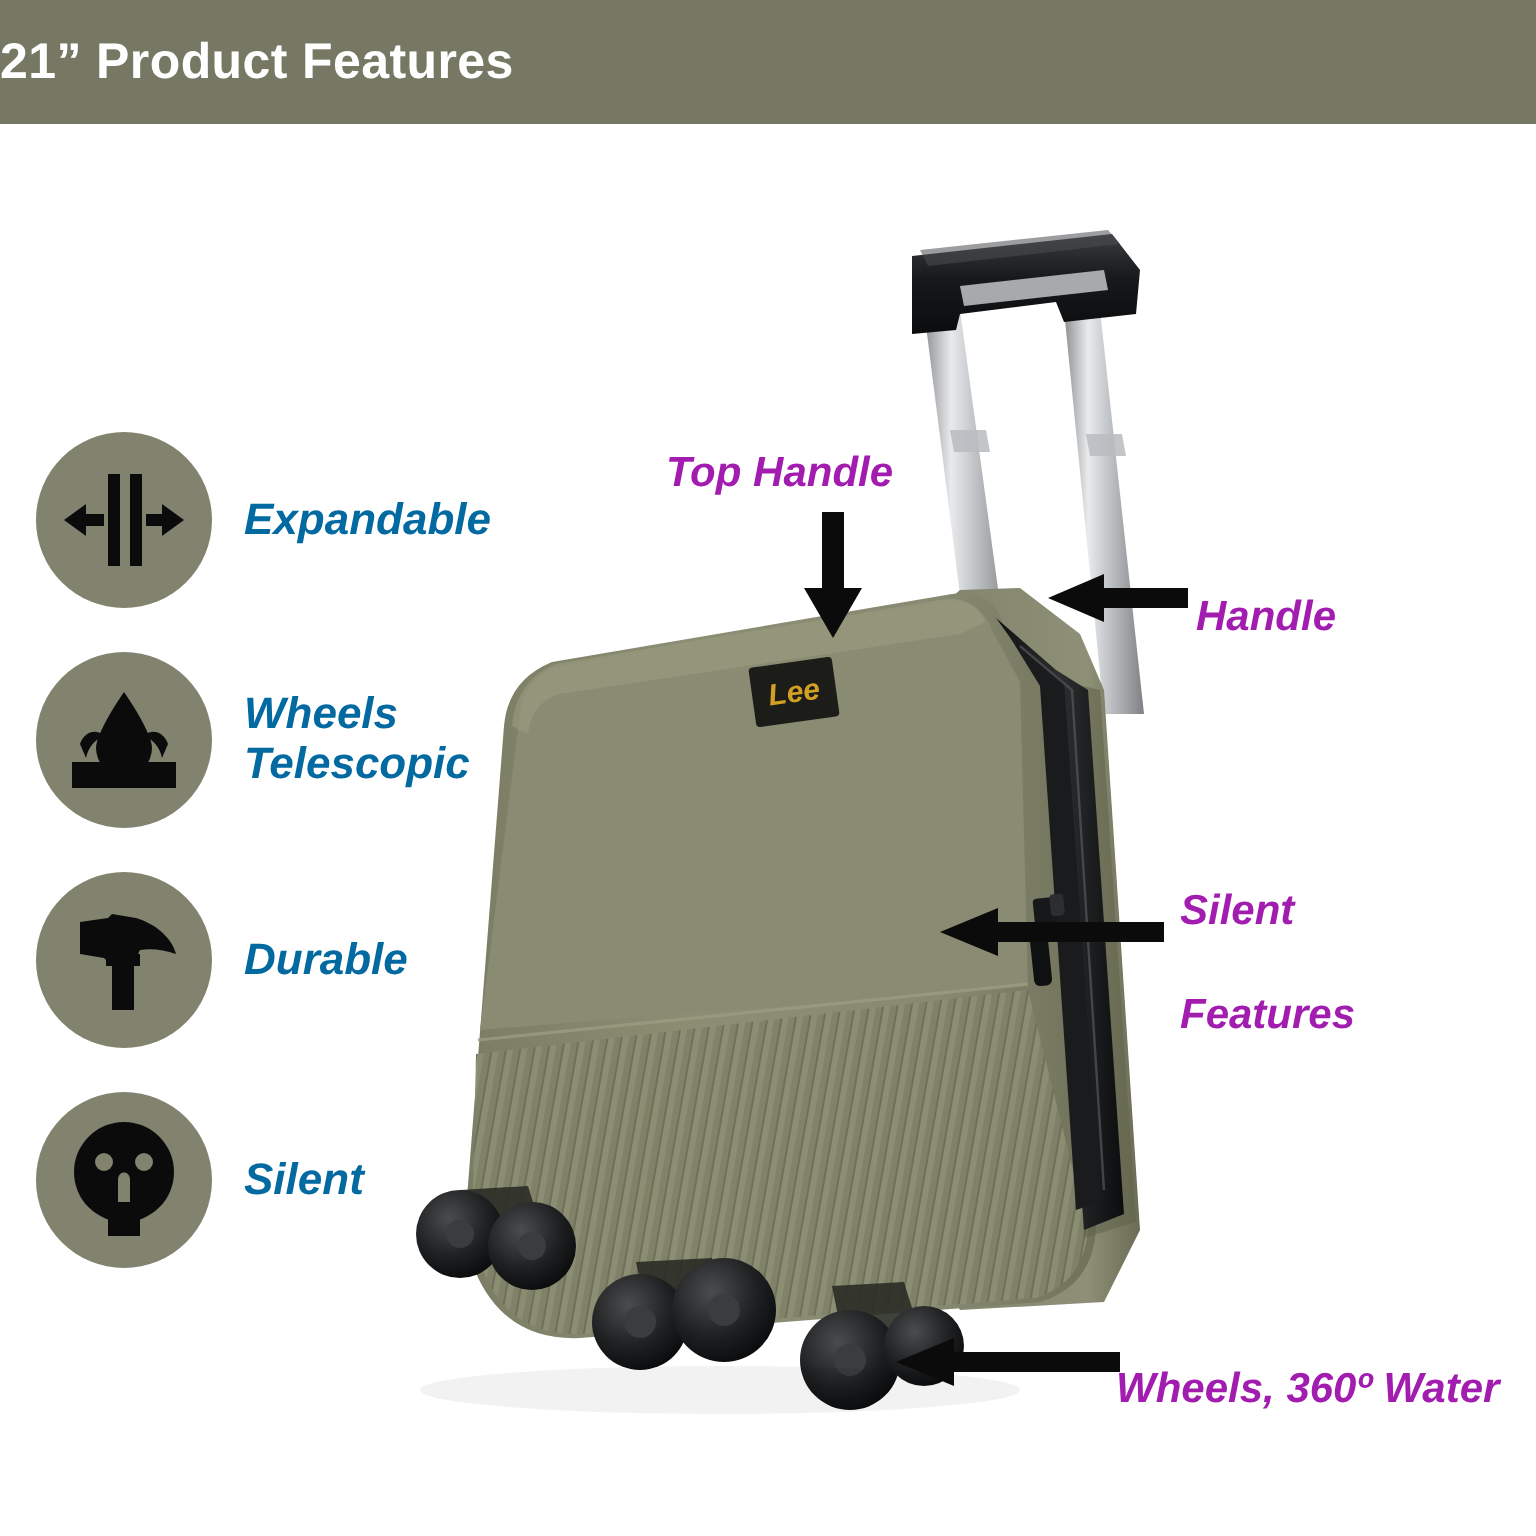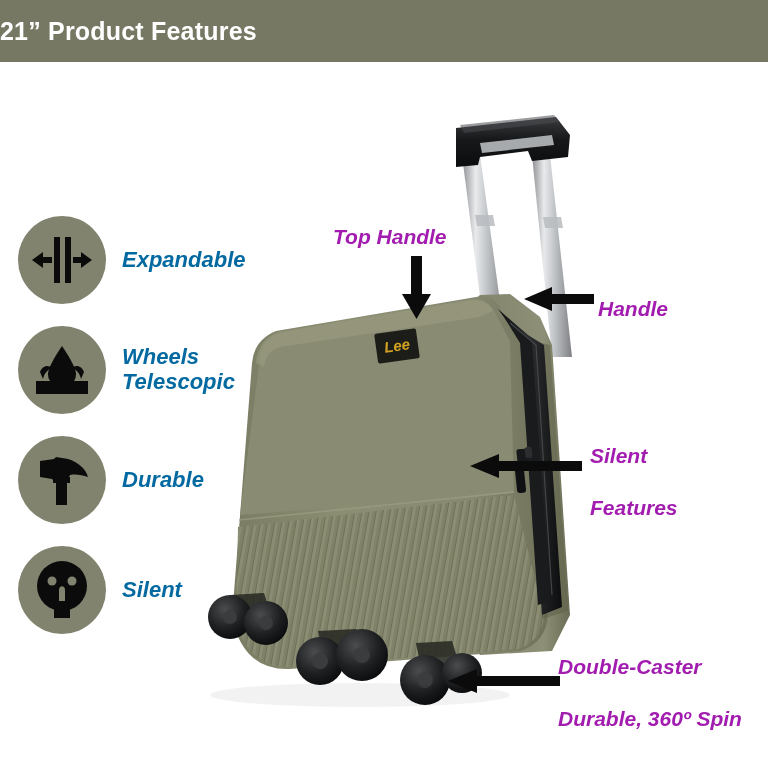--- a/index.html
+++ b/index.html
@@ -338,22 +338,21 @@
     <span class="l2">Features</span>
   </div>
   <div class="arrow" id="arrow-zipper">
     <svg width="112" height="28" viewBox="0 0 112 28" xmlns="http://www.w3.org/2000/svg">
       <rect x="26" y="9" width="86" height="10" fill="#0b0b0b"></rect>
       <polygon points="0,14 29,2 29,26" fill="#0b0b0b"></polygon>
     </svg>
   </div>
 
   <div class="callout-text" id="callout-wheels">
-    <span>Double-Caster</span>
-    <span class="l2">Durable, 360º Spin</span>
+    <span class="l2">Wheels, 360º Water</span>
   </div>
   <div class="arrow" id="arrow-wheels">
     <svg width="112" height="28" viewBox="0 0 112 28" xmlns="http://www.w3.org/2000/svg">
       <rect x="26" y="9" width="86" height="10" fill="#0b0b0b"></rect>
       <polygon points="0,14 29,2 29,26" fill="#0b0b0b"></polygon>
     </svg>
   </div>
 
 </div>
 

